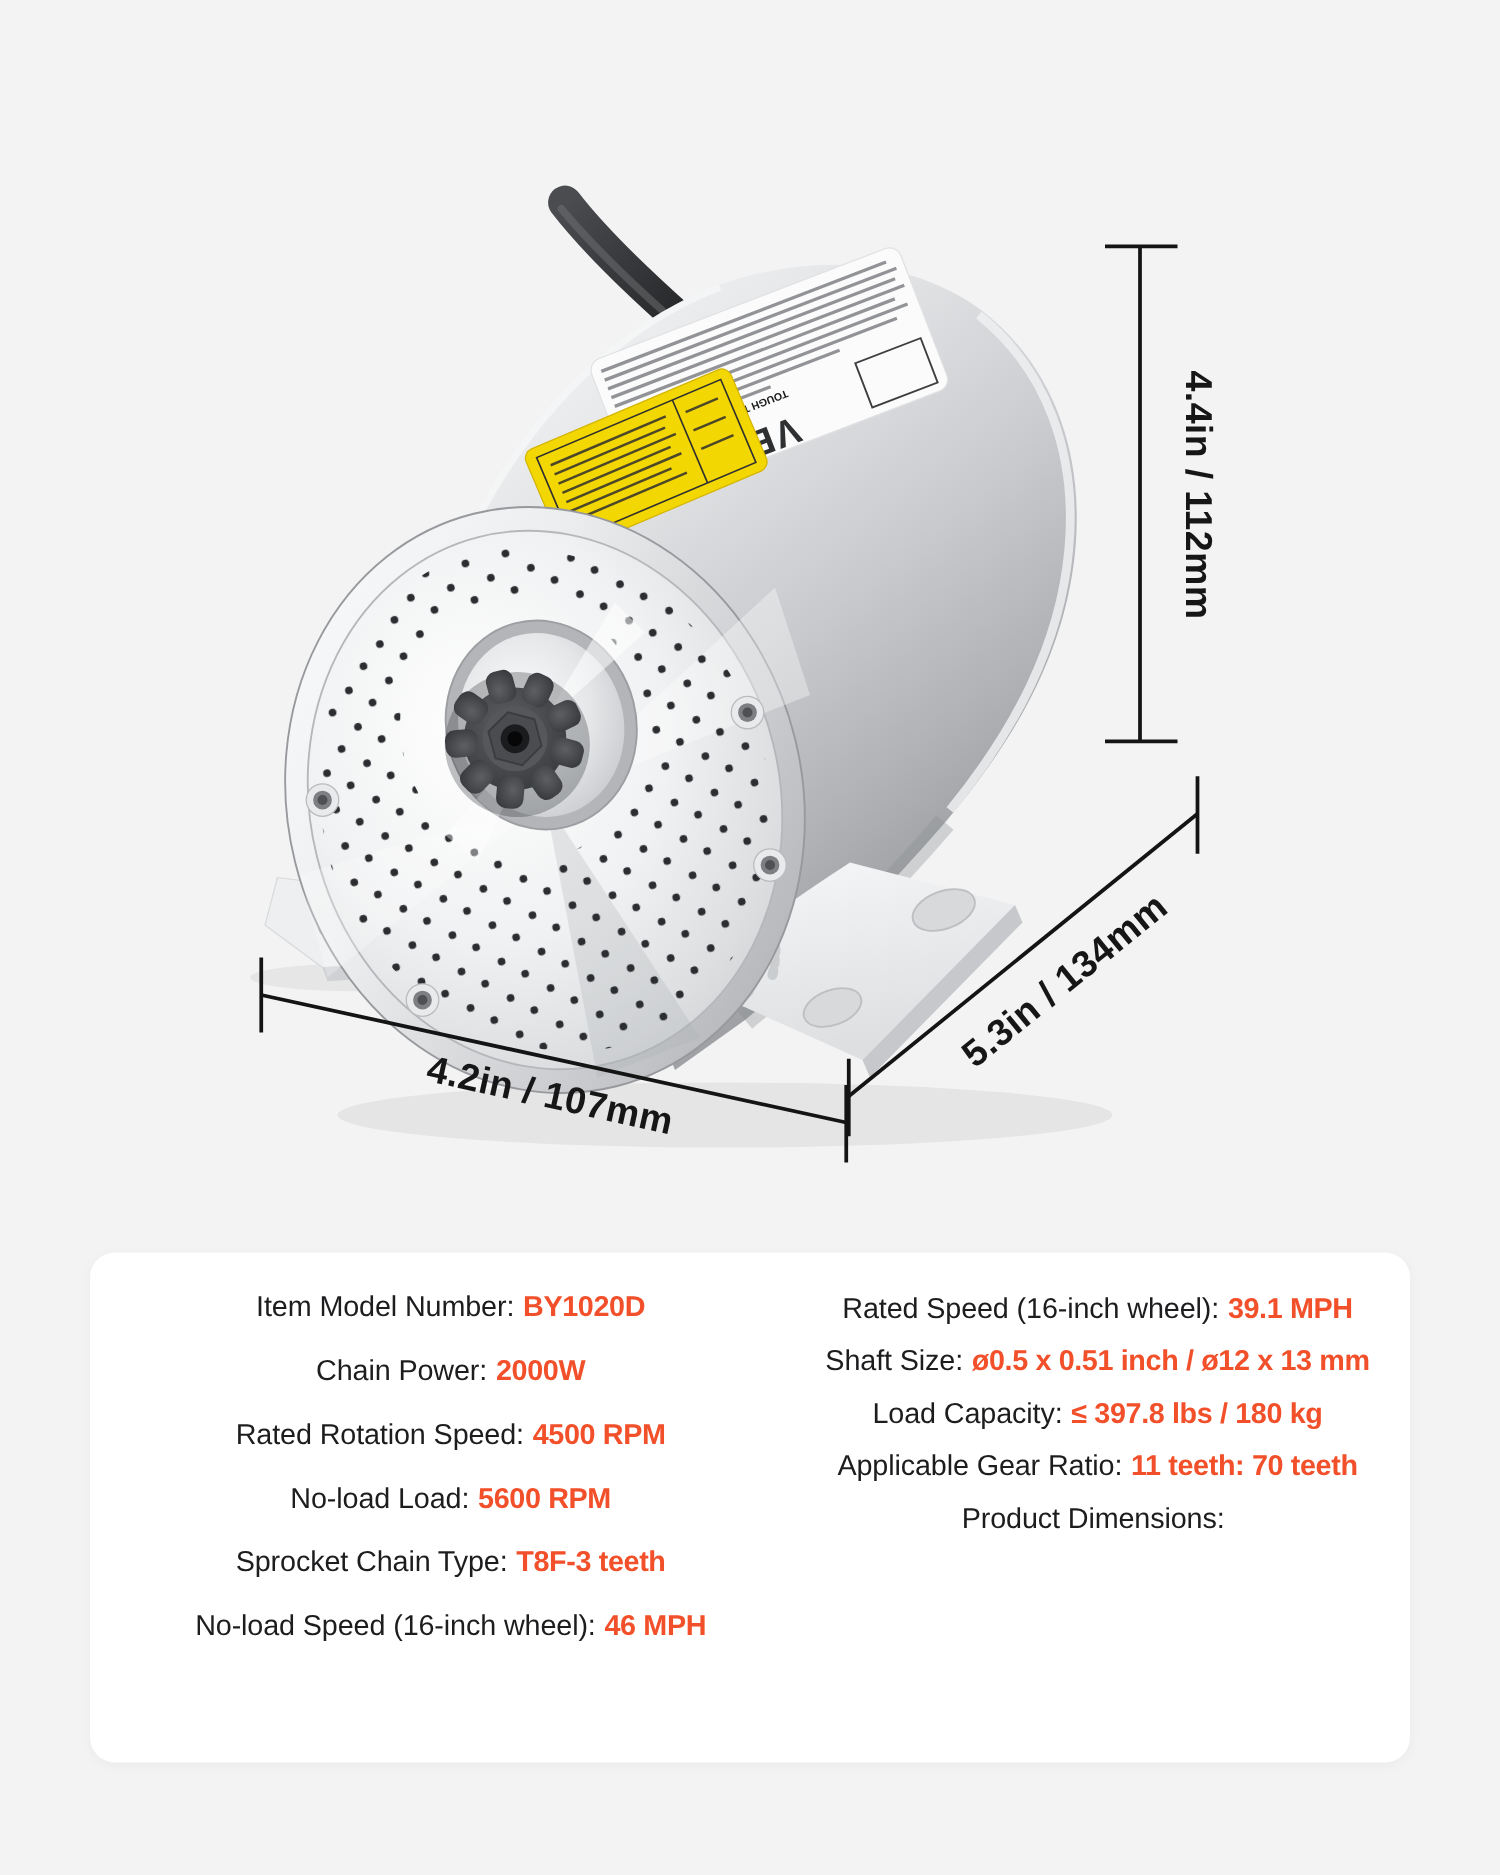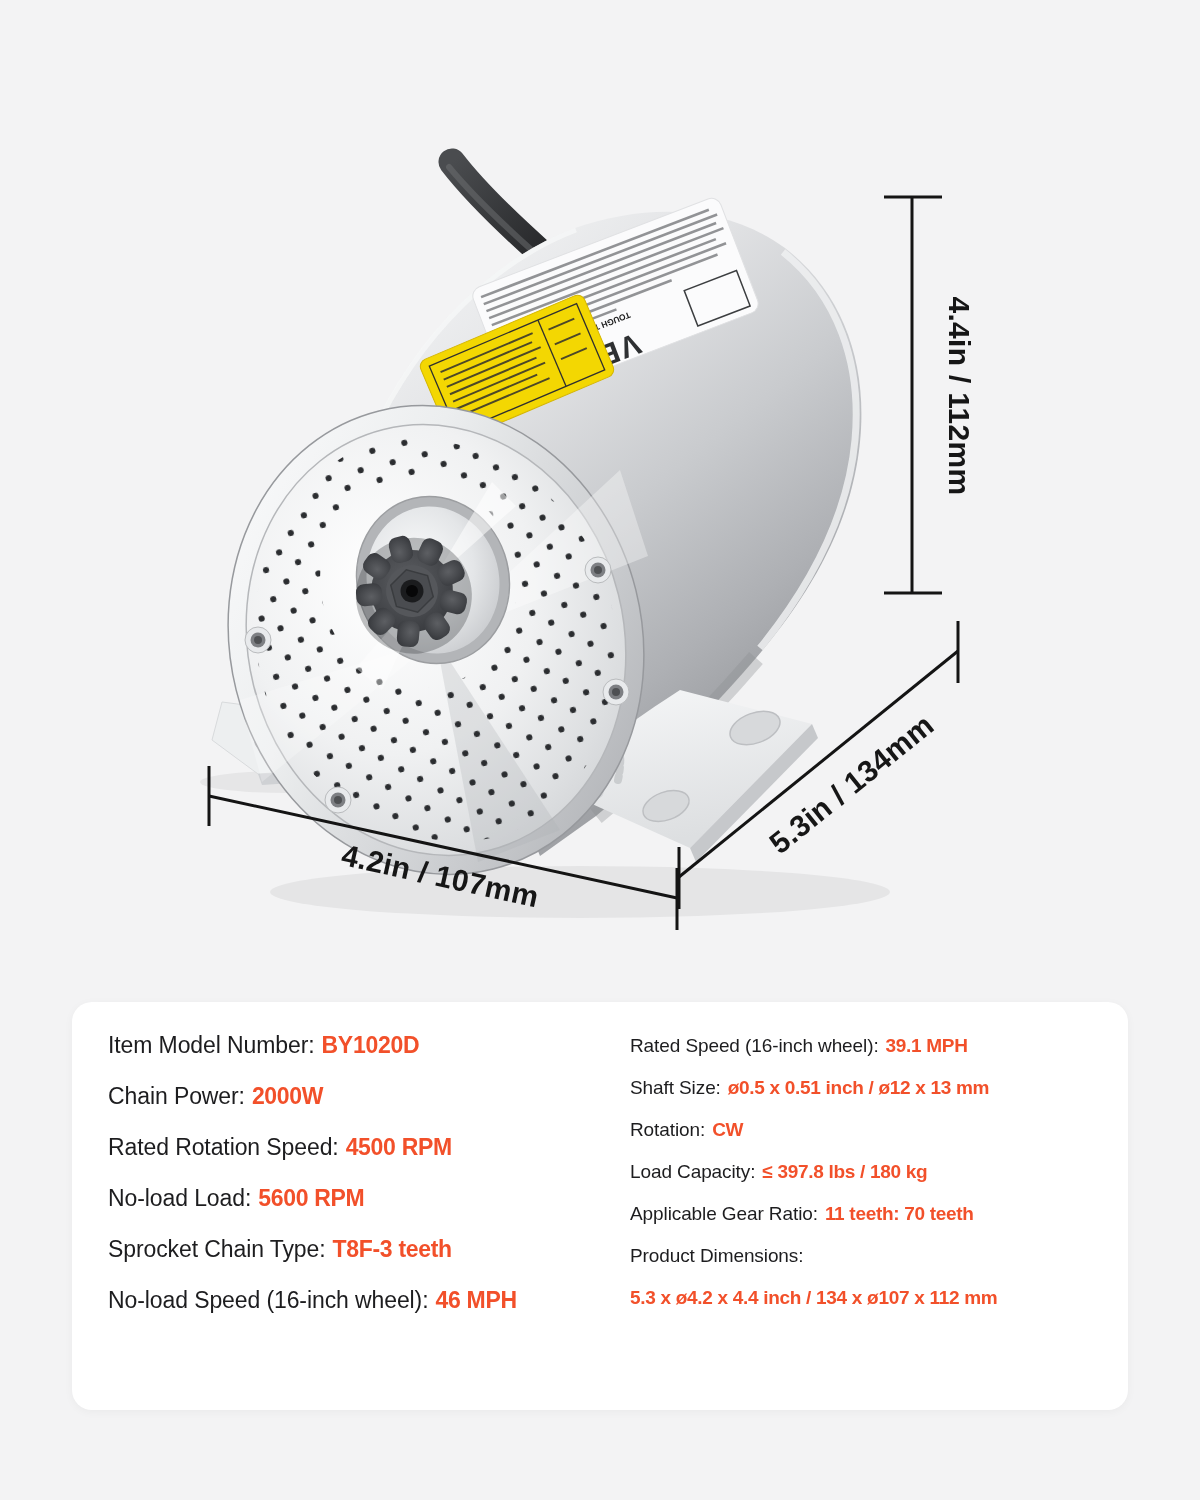--- a/index.html
+++ b/index.html
@@ -10,27 +10,28 @@
     position:relative;overflow:hidden;
   }
   .stage{position:absolute;inset:0;}
   svg text{font-family:"Liberation Sans", sans-serif;}
   .dim-label{font-size:30px;font-weight:600;fill:#161616;letter-spacing:.3px;}
 
   .panel{
     position:absolute;left:72px;top:1002px;width:1056px;height:408px;
     background:#ffffff;border-radius:20px;
     box-shadow:0 2px 10px rgba(0,0,0,.04);
+    text-align:center;
   }
   .col{position:absolute;top:30px;}
   .col.left{left:36px;width:505px;}
   .col.right{left:558px;width:496px;top:31px;}
   .row{margin:0;white-space:nowrap;}
   .col.left .row{font-size:23px;line-height:26px;margin-bottom:25px;}
-  .col.right .row{font-size:19px;line-height:26px;margin-bottom:16px;}
+  .col.right .row{font-size:23px;line-height:26px;margin-bottom:16px;}
   .lbl{color:#1d1d1f;letter-spacing:-.1px;}
   .val{color:#f2502a;font-weight:700;margin-left:7px;letter-spacing:-.3px;}
 </style>
 </head>
 <body>
 
 <div class="stage">
 
 <svg width="1200" height="960" viewBox="0 0 1200 960">
   <defs>
@@ -257,21 +258,19 @@
     <p class="row"><span class="lbl">Item Model Number:</span><span class="val">BY1020D</span></p>
     <p class="row"><span class="lbl">Chain Power:</span><span class="val">2000W</span></p>
     <p class="row"><span class="lbl">Rated Rotation Speed:</span><span class="val">4500 RPM</span></p>
     <p class="row"><span class="lbl">No-load Load:</span><span class="val">5600 RPM</span></p>
     <p class="row"><span class="lbl">Sprocket Chain Type:</span><span class="val">T8F-3 teeth</span></p>
     <p class="row"><span class="lbl">No-load Speed (16-inch wheel):</span><span class="val">46 MPH</span></p>
   </div>
   <div class="col right">
     <p class="row"><span class="lbl">Rated Speed (16-inch wheel):</span><span class="val">39.1 MPH</span></p>
     <p class="row"><span class="lbl">Shaft Size:</span><span class="val">ø0.5 x 0.51 inch / ø12 x 13 mm</span></p>
-    <p class="row"><span class="lbl">Rotation:</span><span class="val">CW</span></p>
     <p class="row"><span class="lbl">Load Capacity:</span><span class="val">≤ 397.8 lbs / 180 kg</span></p>
     <p class="row"><span class="lbl">Applicable Gear Ratio:</span><span class="val">11 teeth: 70 teeth</span></p>
     <p class="row"><span class="lbl">Product Dimensions:</span><span class="val"></span></p>
-    <p class="row"><span class="lbl"></span><span class="val" style="margin-left:0">5.3 x ø4.2 x 4.4 inch / 134 x ø107 x 112 mm</span></p>
   </div>
 </section>
 
 </div>
 
 </body></html>

